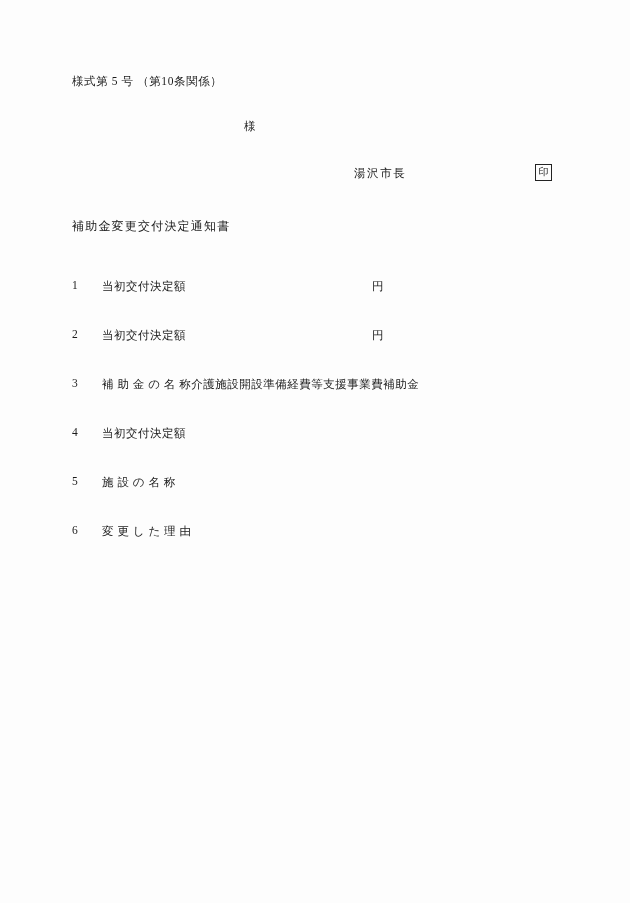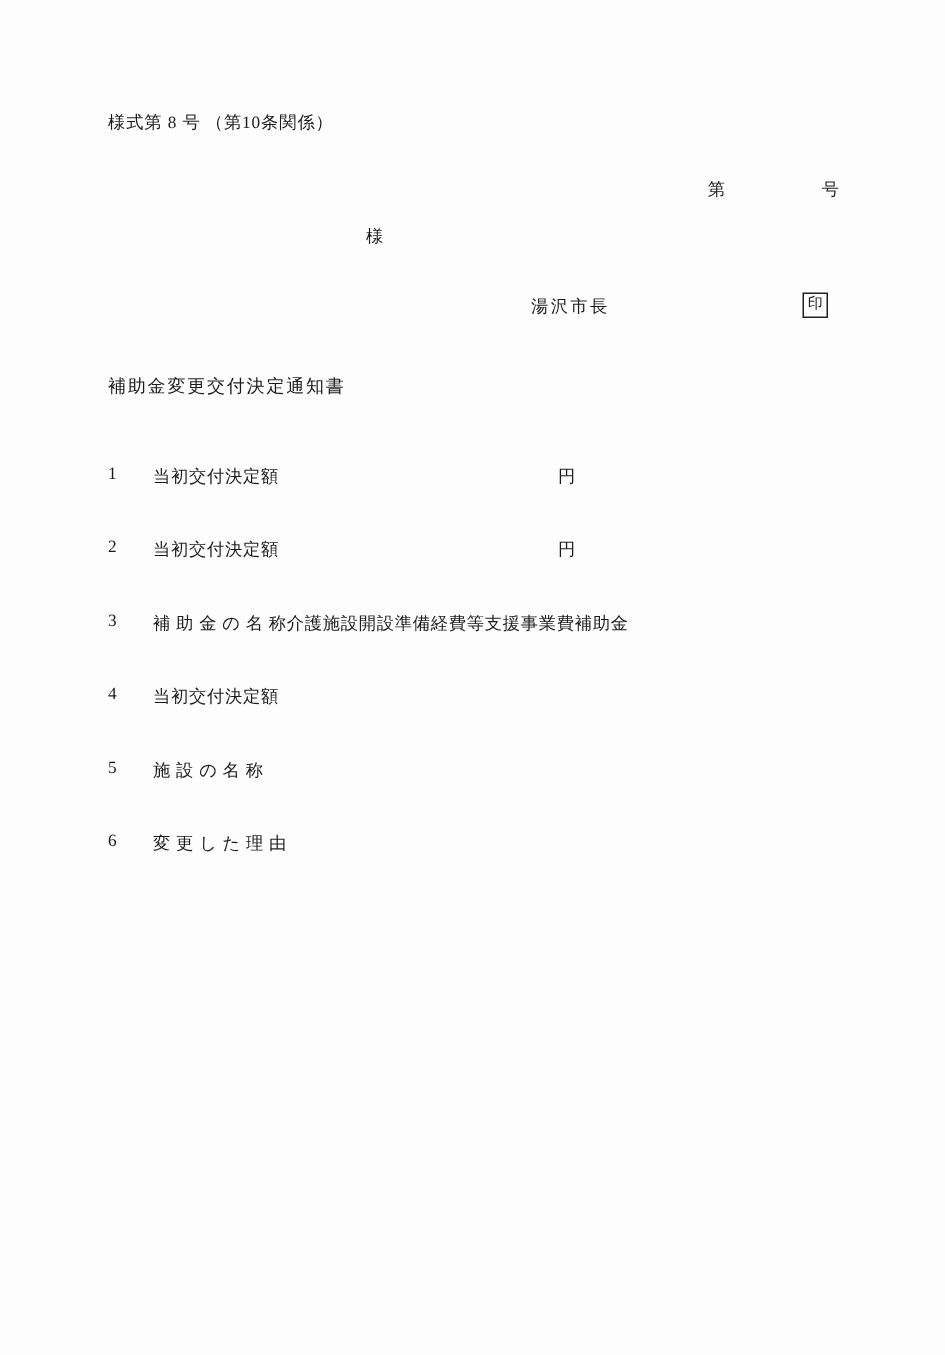--- a/index.html
+++ b/index.html
@@ -111,26 +111,23 @@
     position: absolute;
     left: 300px;
   }
 </style>
 </head>
 <body>
 
 <div class="page">
   <div class="doc">
 
-    <div class="form-no">様式第 8 号 （第10条関係）</div>
+    <div class="form-no">様式第 5 号 （第10条関係）</div>
 
     <div class="doc-number-block">
-      <div class="doc-number-line">
-        <span>第</span><span class="sp-wide"></span><span>号</span>
-      </div>
     </div>
 
     <div class="addressee-line">様</div>
 
     <div class="issuer-row">
       <span>湯沢市長</span>
       <span class="seal">印</span>
     </div>
 
     <div class="doc-title">補助金変更交付決定通知書</div>

